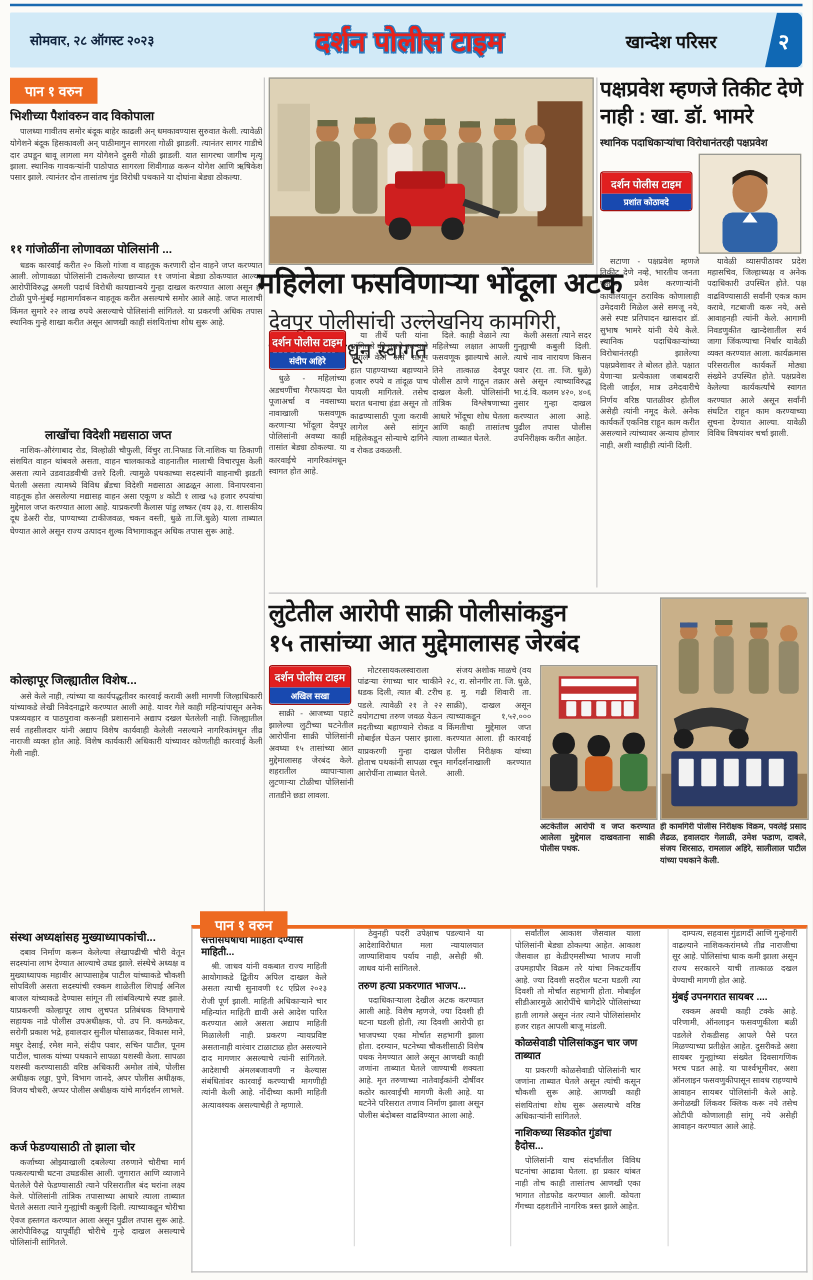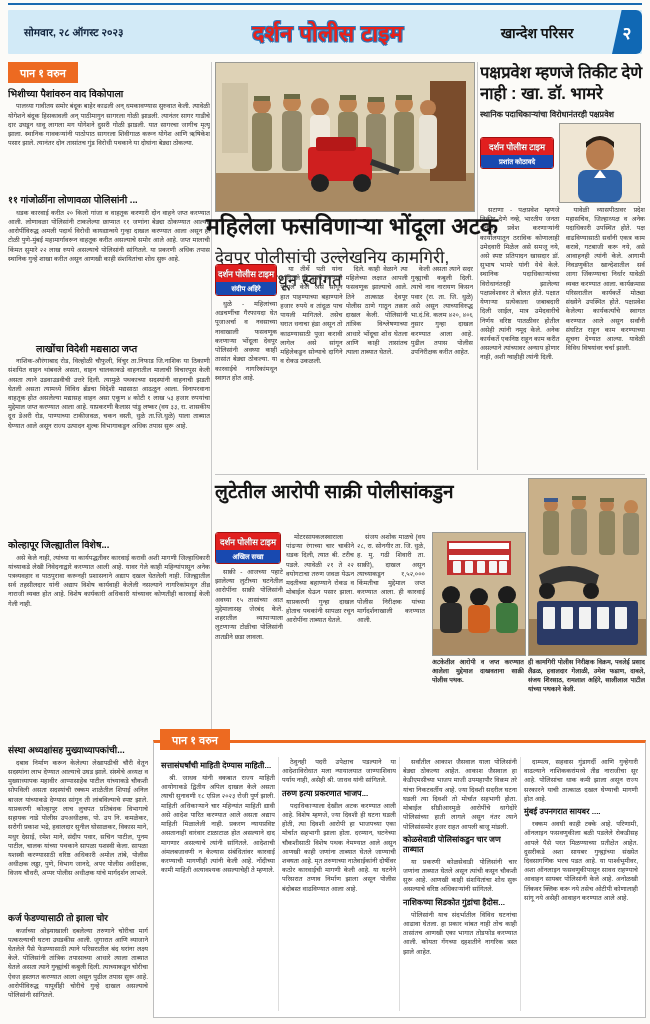--- a/index.html
+++ b/index.html
@@ -136,20 +136,21 @@
     </div>
     <div class="body-sm">या तीर्थे पती यांना सांगितले की तुमचे नवऱ्याने भांगले केले असे सांगून हात पाहण्याच्या बहाण्याने हजार रुपये व तांदूळ पाच पायली मागितले. तसेच घरात धनाचा हंडा असून तो काढण्यासाठी पूजा करावी लागेल असे सांगून महिलेकडून सोन्याचे दागिने व रोकड उकळली.</div>
     <div class="body-sm">दिले. काही वेळाने त्या महिलेच्या लक्षात आपली फसवणूक झाल्याचे आले. तिने तात्काळ देवपूर पोलीस ठाणे गाठून तक्रार दाखल केली. पोलिसांनी तांत्रिक विश्लेषणाच्या आधारे भोंदूचा शोध घेतला आणि काही तासांतच त्याला ताब्यात घेतले.</div>
     <div class="body-sm">केली असता त्याने सदर गुन्ह्याची कबुली दिली. त्याचे नाव नारायण किसन पवार (रा. ता. जि. धुळे) असे असून त्याच्याविरुद्ध भा.दं.वि. कलम ४२०, ४०६ नुसार गुन्हा दाखल करण्यात आला आहे. पुढील तपास पोलीस उपनिरीक्षक करीत आहेत.</div>
   </div>
 
   <div class="abs hline" style="left:215px;top:474px;width:430px;"></div>
 
   <div class="abs headline-l" style="left:215px;top:480px;width:308px;">
     <div>लुटेतील आरोपी साक्री पोलीसांकडुन</div>
+    <div>१५ तासांच्या आत मुद्देमालासह जेरबंद</div>
   </div>
 
   <div class="abs photo" style="left:528px;top:478px;width:117px;height:176px;">
     <svg width="117" height="176" viewBox="0 0 117 176">
       <rect width="117" height="176" fill="#c9b089"></rect>
       <rect y="140" width="117" height="36" fill="#9a7d56"></rect>
       <g>
         <circle cx="22" cy="26" r="7" fill="#b97e50"></circle>
           <rect x="14" y="32" width="16" height="44" rx="4" fill="#8f845f"></rect>
           <rect x="15" y="19" width="14" height="4" fill="#3e5a8c"></rect>
@@ -220,21 +221,21 @@
 
   <div class="abs" style="left:8px;top:740px;width:140px;height:276px;overflow:hidden;">
     <div class="subhead">संस्था अध्यक्षांसह मुख्याध्यापकांची...</div>
     <div class="body-sm" style="height:150px;">दबाव निर्माण करून केलेल्या लेखापढीची चौरी वेतून सदस्यांना लाभ देण्यात आल्याचे उघड झाले. संस्थेचे अध्यक्ष व मुख्याध्यापक महावीर आप्पासाहेब पाटील यांच्याकडे चौकशी सोपविली असता सदस्यांची रक्कम शाळेतील शिपाई अनिल बाजल यांच्याकडे देण्यास सांगून ती लांबविल्याचे स्पष्ट झाले. याप्रकरणी कोल्हापूर लाच लुचपत प्रतिबंधक विभागाचे सहायक नाडे पोलीस उपअधीक्षक, पो. उप नि. कमळेकर, सरोगी प्रकाश भद्रे, हवालदार सुनील घोसाळकर, विकास माने, मधुर देसाई, रमेश माने, संदीप पवार, सचिन पाटील, पूनम पाटील, चालक यांच्या पथकाने सापळा यशस्वी केला. सापळा यशस्वी करण्यासाठी वरिष्ठ अधिकारी अमोल तांबे, पोलीस अधीक्षक लड्ढा, पुणे, विभाग जानदे, अपर पोलीस अधीक्षक, विजय चौधरी, अप्पर पोलीस अधीक्षक यांचे मार्गदर्शन लाभले.</div>
     <div class="subhead">कर्ज फेडण्यासाठी तो झाला चोर</div>
     <div class="body-sm" style="height:92px;">कर्जाच्या ओझ्याखाली दबलेल्या तरुणाने चोरीचा मार्ग पत्करल्याची घटना उघडकीस आली. जुगारात आणि व्याजाने घेतलेले पैसे फेडण्यासाठी त्याने परिसरातील बंद घरांना लक्ष्य केले. पोलिसांनी तांत्रिक तपासाच्या आधारे त्याला ताब्यात घेतले असता त्याने गुन्ह्यांची कबुली दिली. त्याच्याकडून चोरीचा ऐवज हस्तगत करण्यात आला असून पुढील तपास सुरू आहे. आरोपीविरुद्ध यापूर्वीही चोरीचे गुन्हे दाखल असल्याचे पोलिसांनी सांगितले.</div>
   </div>
 
   <div class="abs bottom-box" style="left:153px;top:740px;width:491px;height:274px;">
     <div class="orange-label abs" style="left:6px;top:-14px;">पान १ वरुन</div>
-    <div style="display:flex;height:254px;margin-top:14px;padding:0 4px;">
+    <div style="display:flex;height:254px;padding:0 4px;gap:18px;">
       <div class="bcol" style="flex:1;">
         <div class="bhead">सत्तासंघर्षांची माहिती देण्यास माहिती...</div>
         <div class="body-sm">श्री. जाधव यांनी वकबात राज्य माहिती आयोगाकडे द्वितीय अपिल दाखल केले असता त्याची सुनावणी १८ एप्रिल २०२३ रोजी पूर्ण झाली. माहिती अधिकाऱ्याने चार महिन्यांत माहिती द्यावी असे आदेश पारित करण्यात आले असता अद्याप माहिती मिळालेली नाही. प्रकरण न्यायप्रविष्ट असतानाही वारंवार टाळाटाळ होत असल्याने दाद मागणार असल्याचे त्यांनी सांगितले. आदेशाची अंमलबजावणी न केल्यास संबंधितांवर कारवाई करण्याची मागणीही त्यांनी केली आहे. नोंदीच्या कामी माहिती अत्यावश्यक असल्याचेही ते म्हणाले.</div>
       </div>
       <div class="bcol" style="flex:1;">
         <div class="body-sm">ठेवुनही पदरी उपेक्षाच पडल्याने या आदेशाविरोधात मला न्यायालयात जाण्याशिवाय पर्याय नाही, असेही श्री. जाधव यांनी सांगितले.</div>
         <div class="bhead">तरुण हत्या प्रकरणात भाजप...</div>
         <div class="body-sm">पदाधिकाऱ्याला देखील अटक करण्यात आली आहे. विशेष म्हणजे, ज्या दिवशी ही घटना घडली होती, त्या दिवशी आरोपी हा भाजपच्या एका मोर्चात सहभागी झाला होता. दरम्यान, घटनेच्या चौकशीसाठी विशेष पथक नेमण्यात आले असून आणखी काही जणांना ताब्यात घेतले जाण्याची शक्यता आहे. मृत तरुणाच्या नातेवाईकांनी दोषींवर कठोर कारवाईची मागणी केली आहे. या घटनेने परिसरात तणाव निर्माण झाला असून पोलीस बंदोबस्त वाढविण्यात आला आहे.</div>
       </div>
       <div class="bcol" style="flex:1;">

